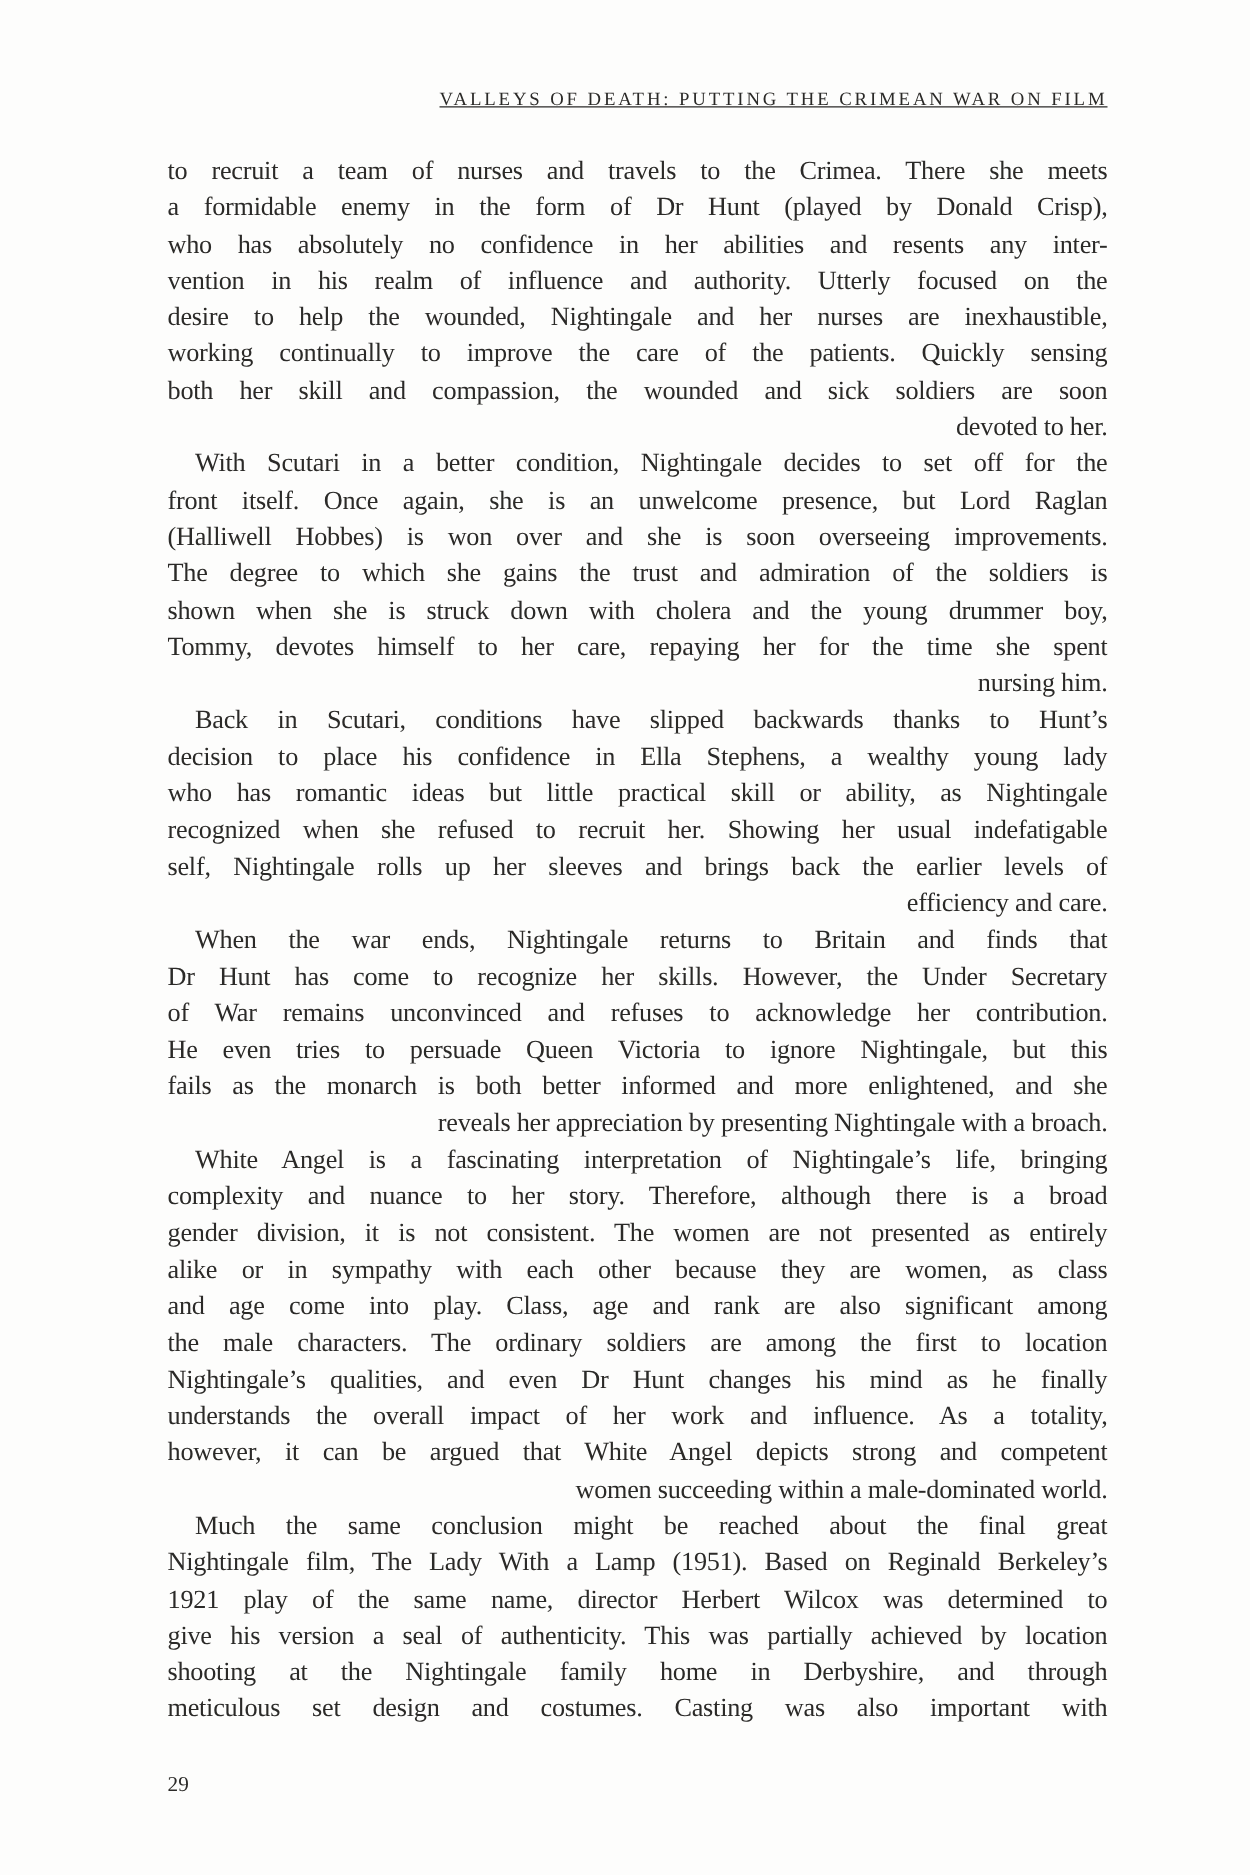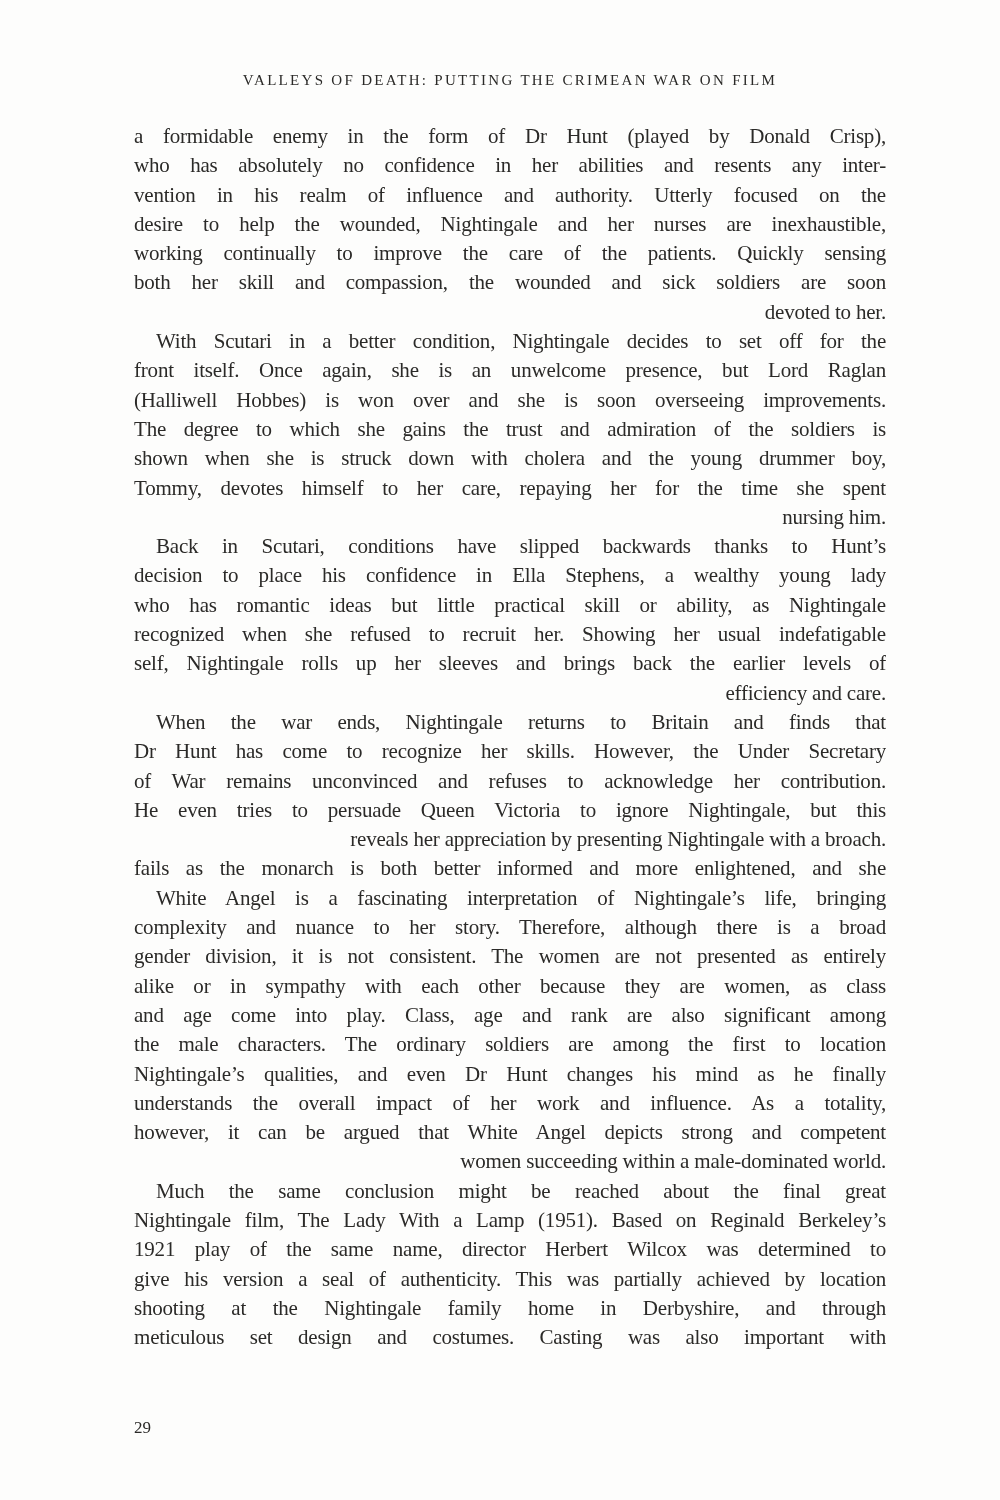--- a/index.html
+++ b/index.html
@@ -19,25 +19,26 @@
     background: var(--bg-color);
     color: var(--text-color);
     font-family: "Liberation Serif", "DejaVu Serif", serif;
     overflow: hidden;
   }
   .running-header {
     position: absolute;
     top: 72px;
     left: 134px;
     width: 752px;
-    text-align: center;
+    text-align: right;
     font-size: 15px;
     letter-spacing: 2.3px;
     white-space: nowrap;
     color: var(--text-color);
+    text-decoration: underline;
   }
   .body-text {
     position: absolute;
     top: 122px;
     left: 134px;
     width: 752px;
     font-size: 21px;
     line-height: 29.3px;
     letter-spacing: -0.2px;
   }
@@ -68,20 +69,21 @@
   }
 </style>
 </head>
 <body>
 
 <div class="page">
   <div class="running-header">VALLEYS OF DEATH: PUTTING THE CRIMEAN WAR ON FILM</div>
 
   <div class="body-text">
       <div class="para">
+        <div class="line"><span>to recruit a team of nurses and travels to the Crimea. There she meets</span></div>
         <div class="line"><span>a formidable enemy in the form of Dr Hunt (played by Donald Crisp),</span></div>
         <div class="line"><span>who has absolutely no confidence in her abilities and resents any inter-</span></div>
         <div class="line"><span>vention in his realm of influence and authority. Utterly focused on the</span></div>
         <div class="line"><span>desire to help the wounded, Nightingale and her nurses are inexhaustible,</span></div>
         <div class="line"><span>working continually to improve the care of the patients. Quickly sensing</span></div>
         <div class="line"><span>both her skill and compassion, the wounded and sick soldiers are soon</span></div>
         <div class="line unjustified"><span>devoted to her.</span></div>
       </div>
       <div class="para">
         <div class="line first-indent"><span>With Scutari in a better condition, Nightingale decides to set off for the</span></div>
@@ -98,22 +100,22 @@
         <div class="line"><span>who has romantic ideas but little practical skill or ability, as Nightingale</span></div>
         <div class="line"><span>recognized when she refused to recruit her. Showing her usual indefatigable</span></div>
         <div class="line"><span>self, Nightingale rolls up her sleeves and brings back the earlier levels of</span></div>
         <div class="line unjustified"><span>efficiency and care.</span></div>
       </div>
       <div class="para">
         <div class="line first-indent"><span>When the war ends, Nightingale returns to Britain and finds that</span></div>
         <div class="line"><span>Dr Hunt has come to recognize her skills. However, the Under Secretary</span></div>
         <div class="line"><span>of War remains unconvinced and refuses to acknowledge her contribution.</span></div>
         <div class="line"><span>He even tries to persuade Queen Victoria to ignore Nightingale, but this</span></div>
+        <div class="line"><span>fails as the monarch is both better informed and more enlightened, and she</span></div>
         <div class="line unjustified"><span>reveals her appreciation by presenting Nightingale with a broach.</span></div>
-        <div class="line"><span>fails as the monarch is both better informed and more enlightened, and she</span></div>
       </div>
       <div class="para">
         <div class="line first-indent"><span class="it">White Angel</span><span> is a fascinating interpretation of Nightingale’s life, bringing</span></div>
         <div class="line"><span>complexity and nuance to her story. Therefore, although there is a broad</span></div>
         <div class="line"><span>gender division, it is not consistent. The women are not presented as entirely</span></div>
         <div class="line"><span>alike or in sympathy with each other because they are women, as class</span></div>
         <div class="line"><span>and age come into play. Class, age and rank are also significant among</span></div>
         <div class="line"><span>the male characters. The ordinary soldiers are among the first to location</span></div>
         <div class="line"><span>Nightingale’s qualities, and even Dr Hunt changes his mind as he finally</span></div>
         <div class="line"><span>understands the overall impact of her work and influence. As a totality,</span></div>

